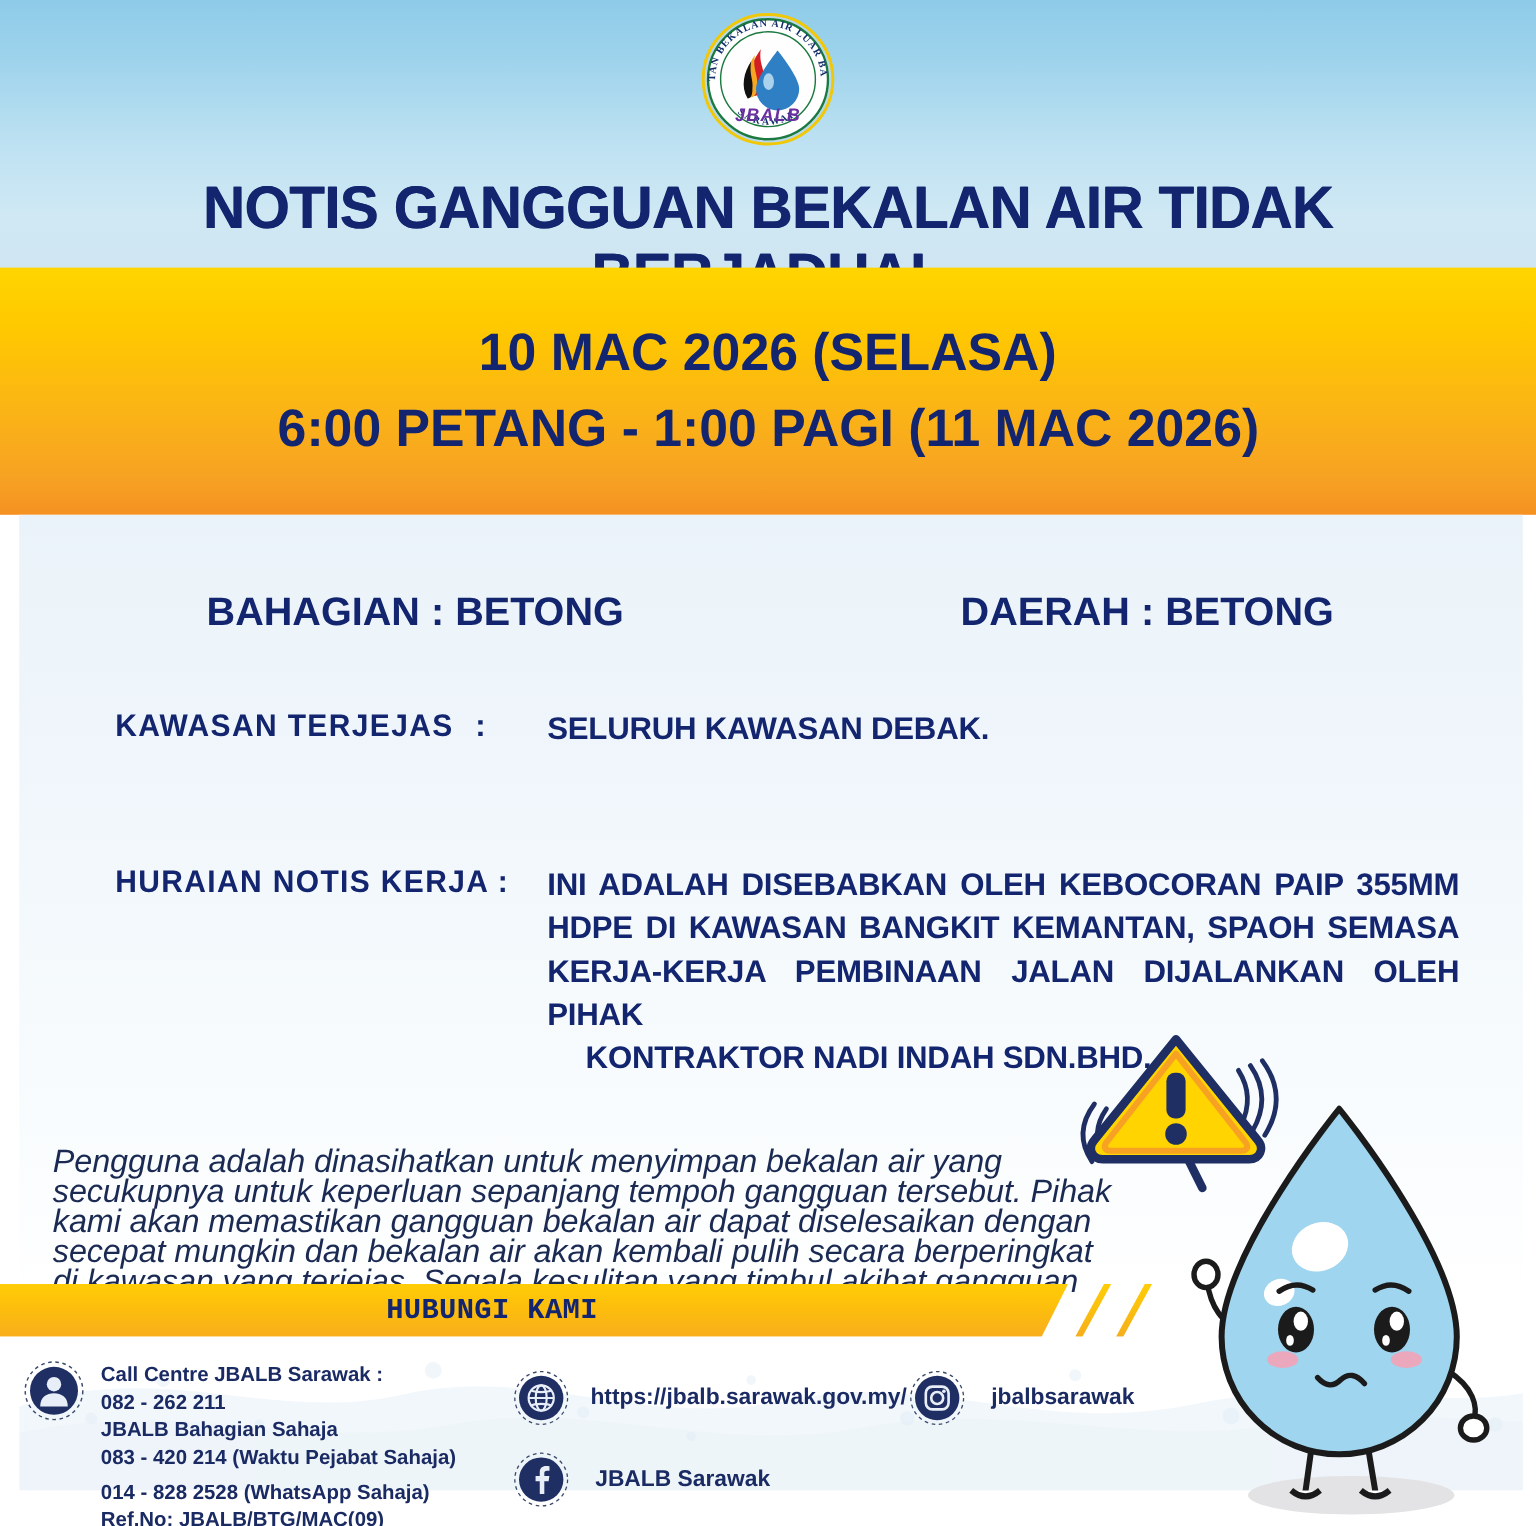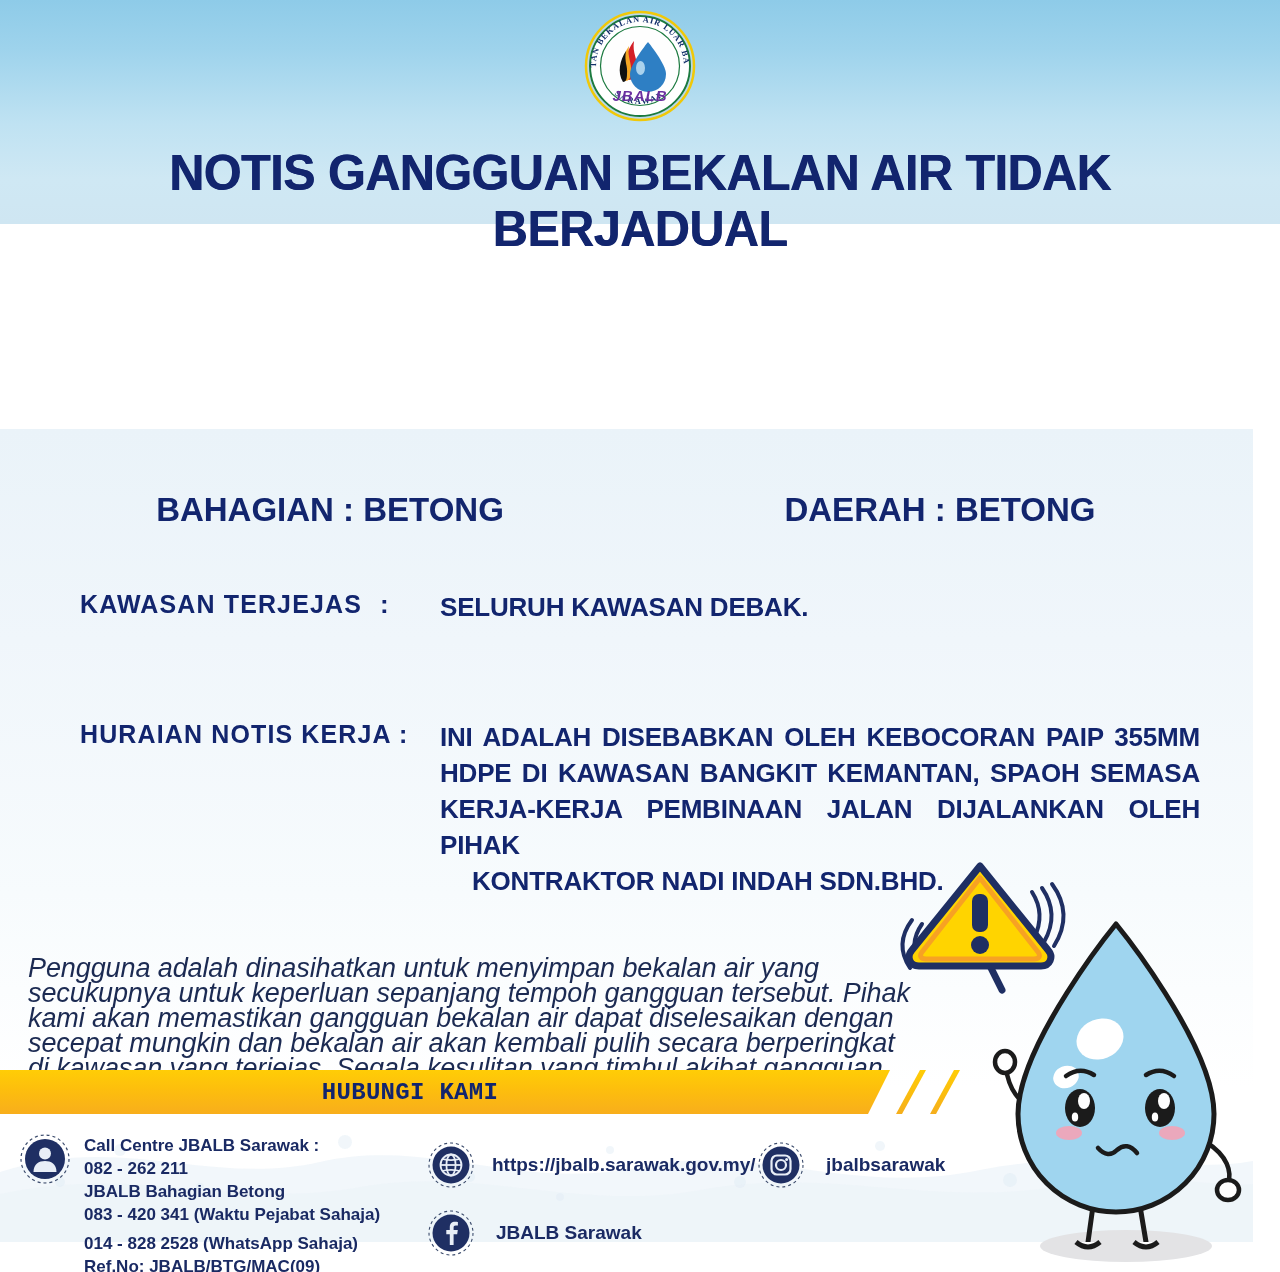--- a/index.html
+++ b/index.html
@@ -42,21 +42,21 @@
     font-size:44px; font-weight:bold; color:#12256e; letter-spacing:0px;
     margin-bottom:14px; transform:scaleX(0.98);
   }
   .date-line2 {
     font-size:44px; font-weight:bold; color:#12256e; letter-spacing:0px;
     transform:scaleX(0.98);
   }
 
   
   .body-area {
-    position:absolute; left:0; top:429px; width:1253px; height:843px;
+    position:absolute; left:16px; top:429px; width:1253px; height:843px;
     background:linear-gradient(to bottom,#eaf3f9 0%,#f0f6fb 25%,#f7fbfd 55%,#ffffff 78%,#ffffff 100%);
     overflow:hidden;
   }
   .splash { position:absolute; left:0; bottom:30px; width:1280px; height:260px; opacity:0.55; }
 
   .region-row {
     position:absolute; left:0; top:62px; width:1280px;
     display:flex;
   }
   .region-left { width:660px; text-align:center; }
@@ -170,20 +170,24 @@
         <path d="M41,74 C35,64 38,52 44,43 C42,54 46,58 45,66 C45,71 44,74 41,74 Z" fill="#111111"></path>
 
         <path d="M66,34 C66,34 84,56 84,66 A18,18 0 0 1 48,66 C48,56 66,34 66,34 Z" fill="#2e7fc4"></path>
         <ellipse cx="58.5" cy="60" rx="4.5" ry="7" fill="#bfe0f5" opacity="0.85"></ellipse>
         <text x="58" y="93" text-anchor="middle" font-family="'Liberation Sans',sans-serif" font-size="15" font-weight="bold" font-style="italic" fill="#6a2fa0" letter-spacing="1">JBALB</text>
       </svg>
     </div>
     <div class="title">NOTIS GANGGUAN BEKALAN AIR TIDAK BERJADUAL</div>
   </div>
 
+  <div class="date-banner">
+    <div class="date-line1">10 MAC 2026 (SELASA)</div>
+    <div class="date-line2">6:00 PETANG - 1:00 PAGI (11 MAC 2026)</div>
+  </div>
 
   <div class="body-area">
 
     <svg class="splash" viewBox="0 0 1280 260" preserveAspectRatio="none">
       <path d="M0,190 C120,150 210,205 320,180 C430,155 520,210 640,185 C760,160 850,215 980,188 C1100,163 1200,200 1280,172 L1280,260 L0,260 Z" fill="#cfe2ef" opacity="0.5"></path>
       <path d="M0,212 C140,182 230,228 360,205 C480,184 580,230 700,208 C830,184 930,226 1060,204 C1170,186 1230,212 1280,198 L1280,260 L0,260 Z" fill="#dceaf4" opacity="0.55"></path>
       <g fill="#c5dcec" opacity="0.45">
         <circle cx="120" cy="168" r="6"></circle>
           <circle cx="200" cy="205" r="4"></circle>
         <circle cx="345" cy="160" r="7"></circle>
@@ -242,22 +246,22 @@
         <svg width="50" height="50" viewBox="0 0 50 50">
           <circle cx="25" cy="25" r="24" fill="none" stroke="#3a4a6b" stroke-width="1.2" stroke-dasharray="3 3"></circle>
           <circle cx="25" cy="25" r="20" fill="#1f2f63"></circle>
           <circle cx="25" cy="19.5" r="6" fill="#e8eef7"></circle>
           <path d="M13.5,38 C13.5,30 19,27 25,27 C31,27 36.5,30 36.5,38 Z" fill="#e8eef7"></path>
         </svg>
       </div>
       <div class="c-lines">
         <div class="c-line">Call Centre JBALB Sarawak :</div>
         <div class="c-line">082 - 262 211</div>
-        <div class="c-line">JBALB Bahagian  Betong</div>
-        <div class="c-line">083 - 420 341 (Waktu Pejabat Sahaja)</div>
+        <div class="c-line">JBALB Bahagian  Sahaja</div>
+        <div class="c-line">083 - 420 214 (Waktu Pejabat Sahaja)</div>
         <div class="c-line sp">014 - 828 2528 (WhatsApp Sahaja)</div>
         <div class="c-line">Ref.No: JBALB/BTG/MAC(09)</div>
       </div>
     </div>
 
     <div class="c-block c-web">
       <div class="c-icon">
         <svg width="46" height="46" viewBox="0 0 46 46">
           <circle cx="23" cy="23" r="22" fill="none" stroke="#3a4a6b" stroke-width="1.1" stroke-dasharray="3 3"></circle>
           <circle cx="23" cy="23" r="18.5" fill="#1f2f63"></circle>

